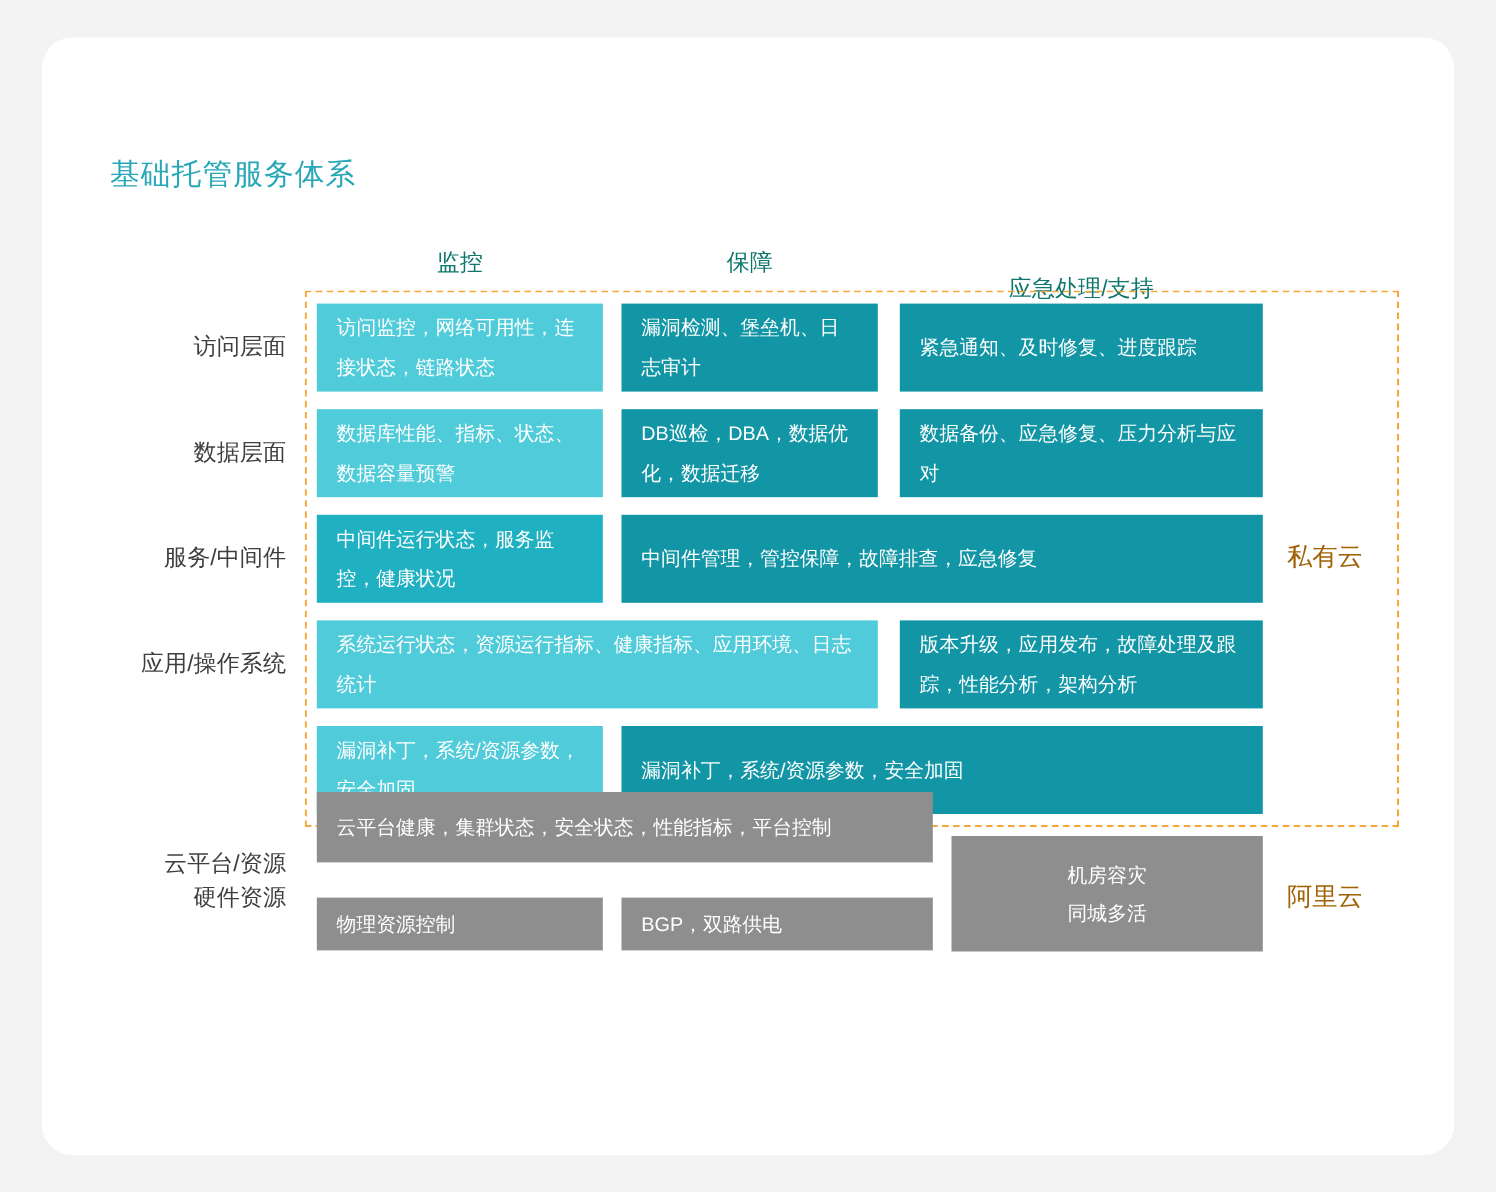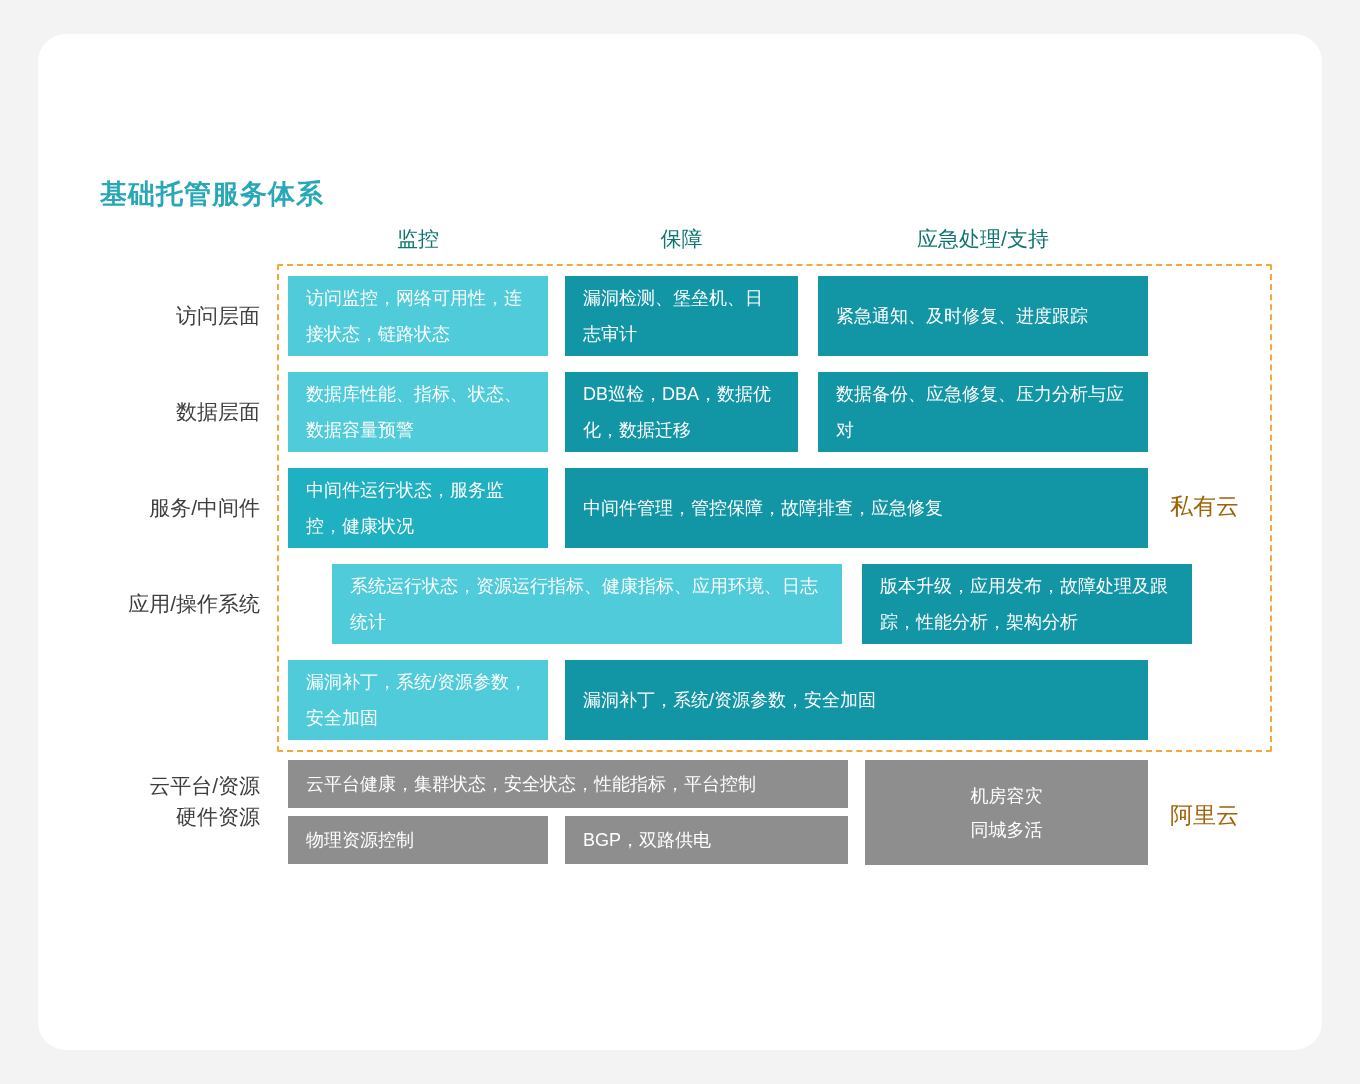--- a/index.html
+++ b/index.html
@@ -9,31 +9,30 @@
     -webkit-font-smoothing:antialiased;
   }
   .canvas{position:relative;width:1360px;height:1084px;overflow:hidden;}
   .card{
     position:absolute;left:38px;top:34px;width:1284px;height:1016px;
     background:#ffffff;border-radius:28px;
   }
   .abs{position:absolute;}
   .page-title{
     left:100px;top:140px;
-    font-size:27px;font-weight:bold;color:var(--title-teal);
+    font-size:27px;font-weight:normal;color:var(--title-teal);
     letter-spacing:1px;
-    margin-top:36px;
   }
   .col-header{
     top:224px;height:30px;line-height:30px;
     font-size:21px;color:#0f766e;text-align:center;
   }
   .col-header.c1{left:288px;width:260px;}
   .col-header.c2{left:565px;width:233px;}
-  .col-header.c3{left:818px;width:330px;}
+  .col-header.c3{left:818px;width:330px;margin-top:24px;}
   .dashed-frame{
     left:277px;top:264px;width:991px;height:484px;
     border:2px dashed var(--frame-orange);
     border-radius:2px;
   }
   .row-label{
     left:60px;width:200px;height:30px;line-height:30px;
     font-size:21px;color:#3e3e3e;text-align:right;
   }
   .side-label{
@@ -45,23 +44,23 @@
     padding:0 18px;box-sizing:border-box;
     color:#ffffff;font-size:18px;line-height:36px;
     word-break:break-all;
   }
   .teal-light{background:var(--teal-light);}
   .teal-mid{background:var(--teal-mid);}
   .teal-dark{background:var(--teal-dark);}
   .gray{background:var(--gray);}
   
   .r1{top:276px;height:80px;} .r2{top:372px;height:80px;}
-  .r3{top:468px;height:80px;} .r4{top:564px;height:80px;margin-left:44px;}
+  .r3{top:468px;height:80px;} .r4{top:564px;height:80px;}
   .r5{top:660px;height:80px;}
-  .r6{top:760px;height:48px;}  .r7{top:816px;height:48px;}
+  .r6{top:720px;height:64px;}  .r7{top:816px;height:48px;}
   .c1{left:288px;width:260px;}
   .c2{left:565px;width:233px;}
   .c3{left:818px;width:330px;}
   .c23{left:565px;width:583px;}
   .c12{left:288px;width:510px;}
   .c12w{left:288px;width:560px;}
   .c2w{left:565px;width:283px;}
   .c3b{left:865px;top:760px;width:283px;height:105px;text-align:center;line-height:34px;}
 </style>
 </head>

